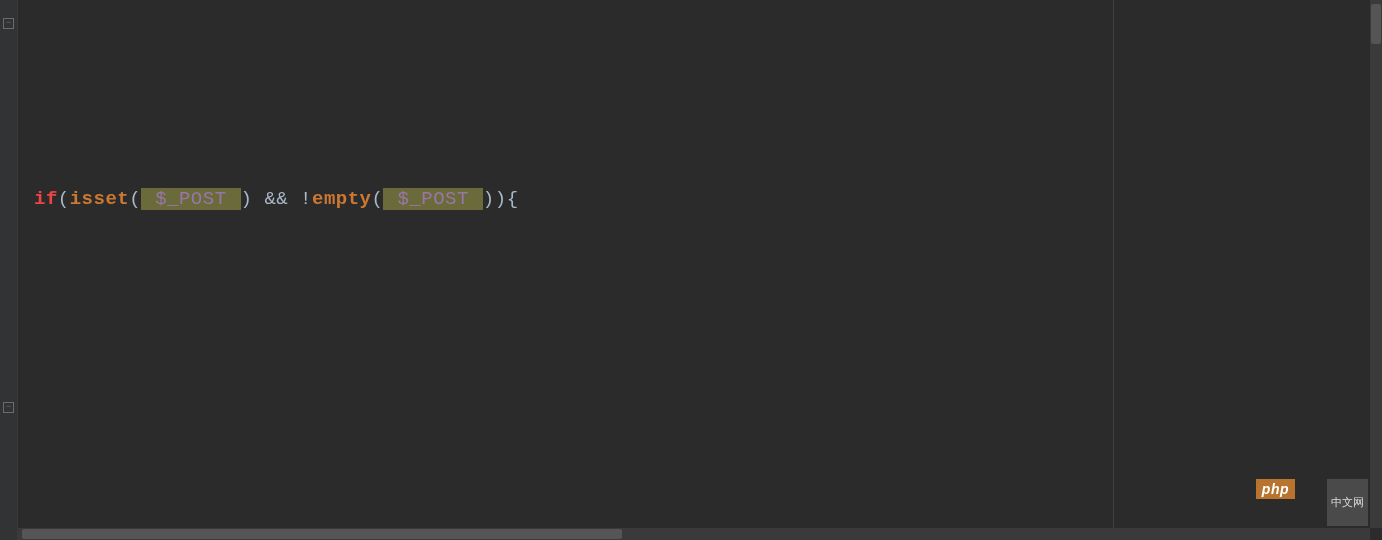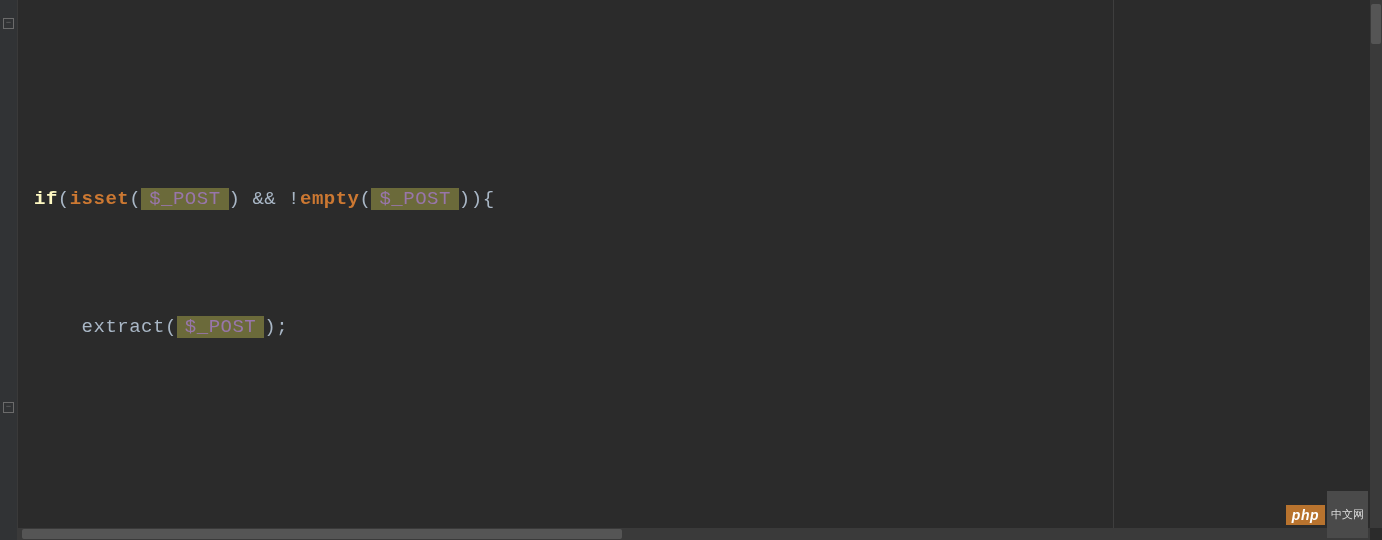--- a/index.html
+++ b/index.html
@@ -52,27 +52,27 @@
   }
   .code-line { display: block; min-height: 42.5px; }
   .margin-guide {
     position: absolute;
     left: 1095px;
     top: 0;
     bottom: 0;
     width: 1px;
     background: rgba(120,120,120,0.25);
   }
-  .kw   { color: #fef9c3; font-weight: bold; }
+  .kw   { color: #ef4444; font-weight: bold; }
   .fn   { color: #cc7832; font-weight: bold; text-align: center; }
   .var  { color: #9876aa; }
   .punc { color: #a9b7c6; }
   .op   { color: #a9b7c6; }
   .num  { color: #6897bb; }
-  .hl-o { background: #6b6a3a; color: #a9b7c6; padding: 0 8px; }
+  .hl-o { background: #6b6a3a; color: #a9b7c6; padding: 0 14px; }
   .scrollbar-v {
     position: absolute;
     right: 0;
     top: 0;
     bottom: 12px;
     width: 12px;
     background: #3a3a3a;
   }
   .scrollbar-h {
     position: absolute;
@@ -96,24 +96,25 @@
     left: 4px;
     top: 1px;
     height: 10px;
     width: 600px;
     background: #555;
     border-radius: 2px;
   }
   .watermark {
     position: absolute;
     right: 14px;
-    bottom: 2px;
+    bottom: 14px;
     display: flex;
-    align-items: center;
+    align-items: flex-start;
     font-family: Arial, sans-serif;
+    gap: 30px;
   }
   .watermark .php-badge {
     background: #b8732e;
     color: #fff;
     font-size: 14px;
     font-style: italic;
     font-weight: bold;
     padding: 2px 6px;
     letter-spacing: 0.5px;
   }
@@ -131,21 +132,20 @@
 <div class="editor-container">
   <div class="gutter">
     <div class="fold-mark" style="top:18px"></div>
     <div class="fold-mark" style="top:402px"></div>
   </div>
 
   <div class="code-area">
     <div class="margin-guide"></div>
 
     <span class="code-line"><span class="kw">if</span><span class="punc">(</span><span class="fn">isset</span><span class="punc">(</span><span class="hl-o"><span class="var">$_POST</span></span><span class="punc">)</span> <span class="op">&amp;&amp;</span> <span class="op">!</span><span class="fn">empty</span><span class="punc">(</span><span class="hl-o"><span class="var">$_POST</span></span><span class="punc">)</span><span class="punc">)</span><span class="punc">{</span></span>
-    <span class="code-line">    <span>extract</span><span class="punc">(</span><span class="hl-o"><span class="var">$_POST</span></span><span class="punc">)</span><span class="punc">;</span></span>
     
     
     
     
     
     
     
     
     
   </div>

